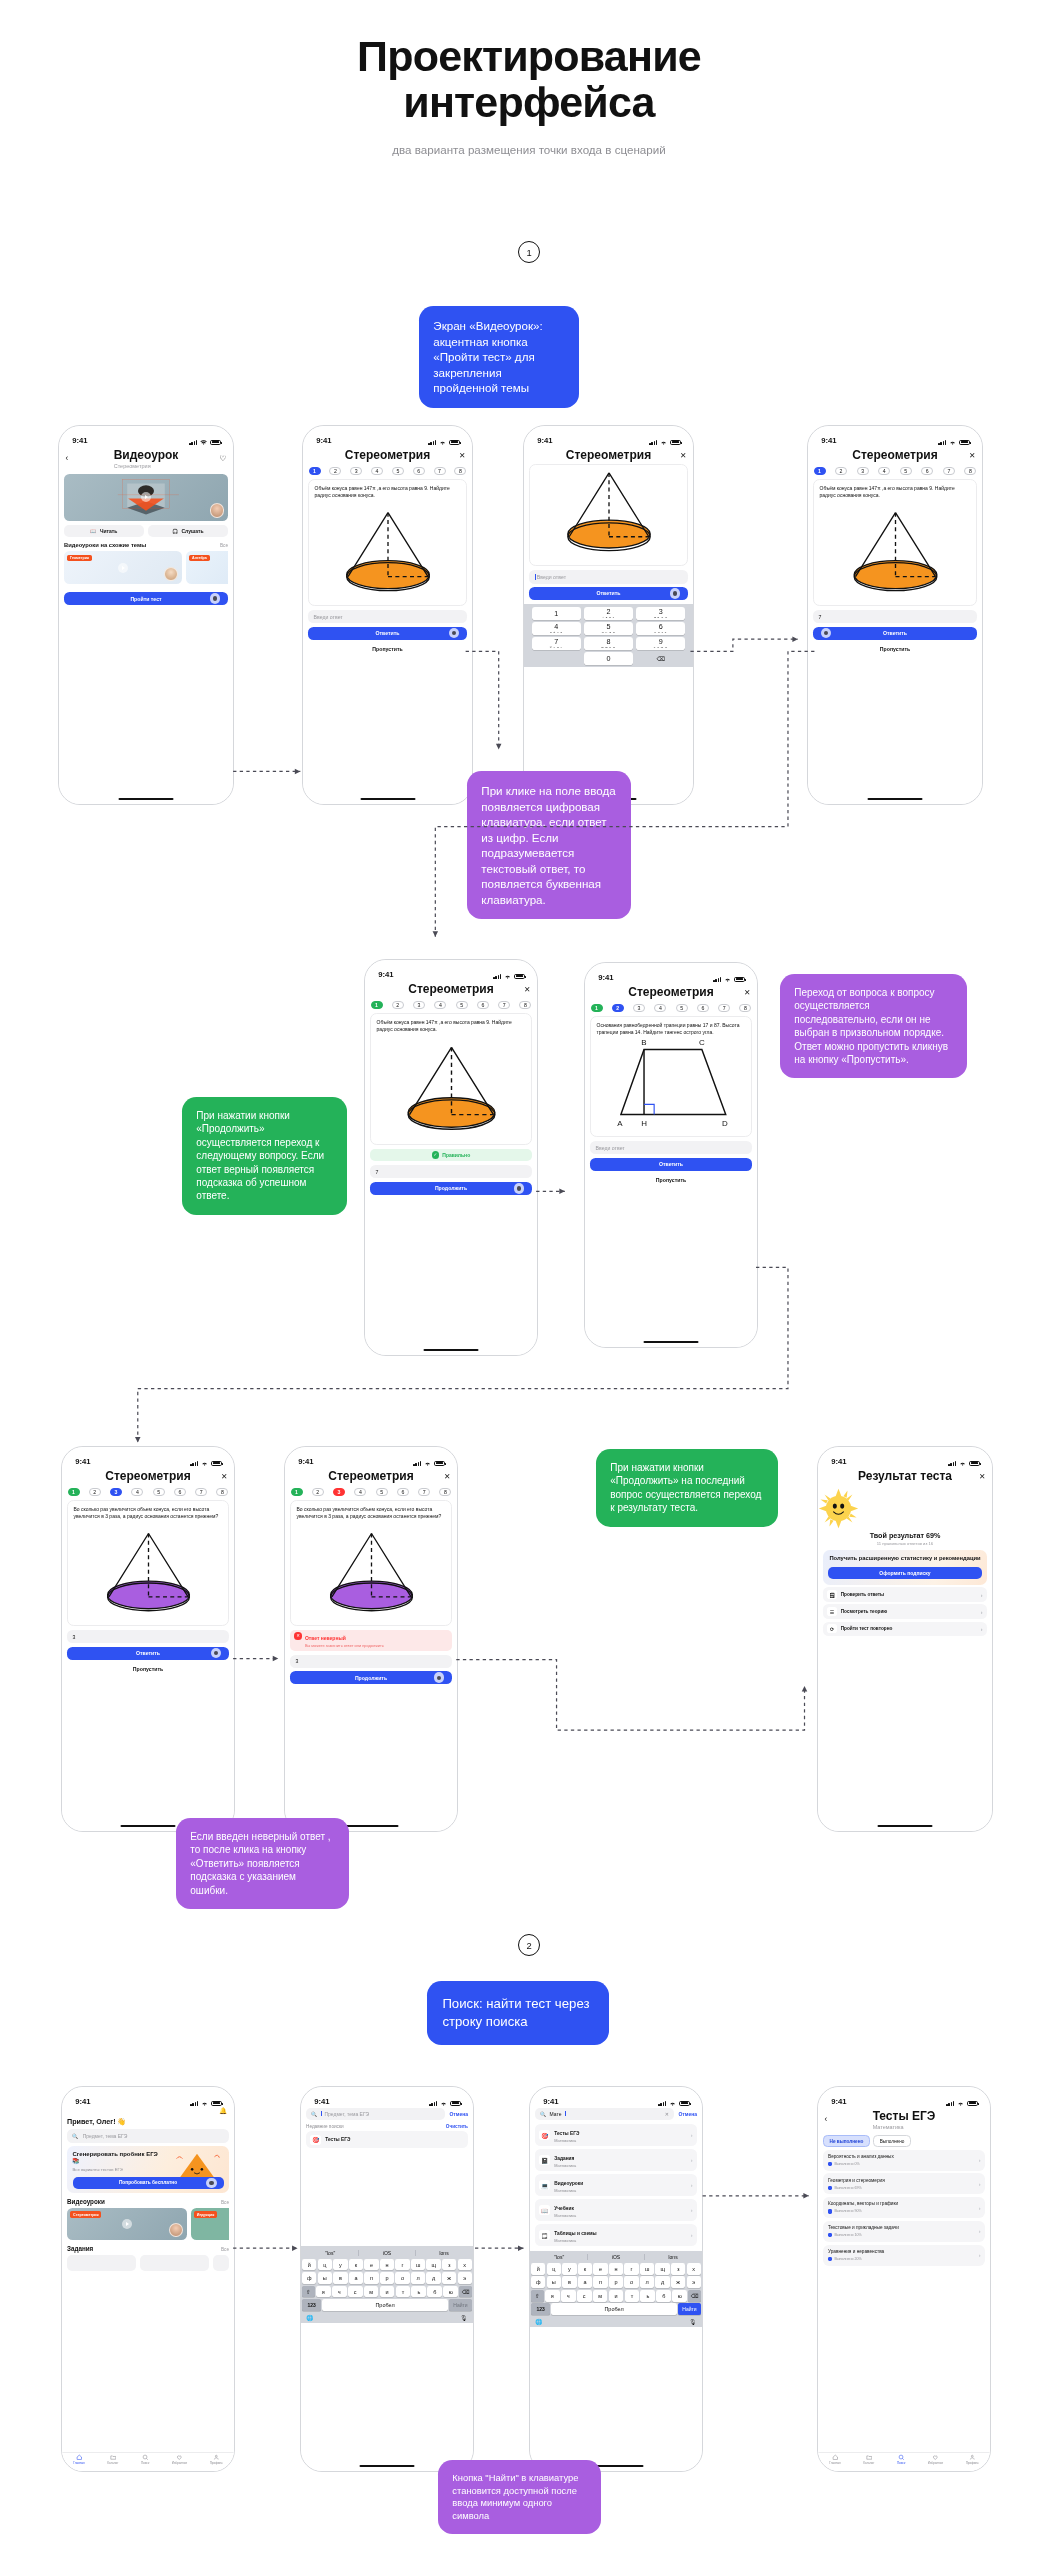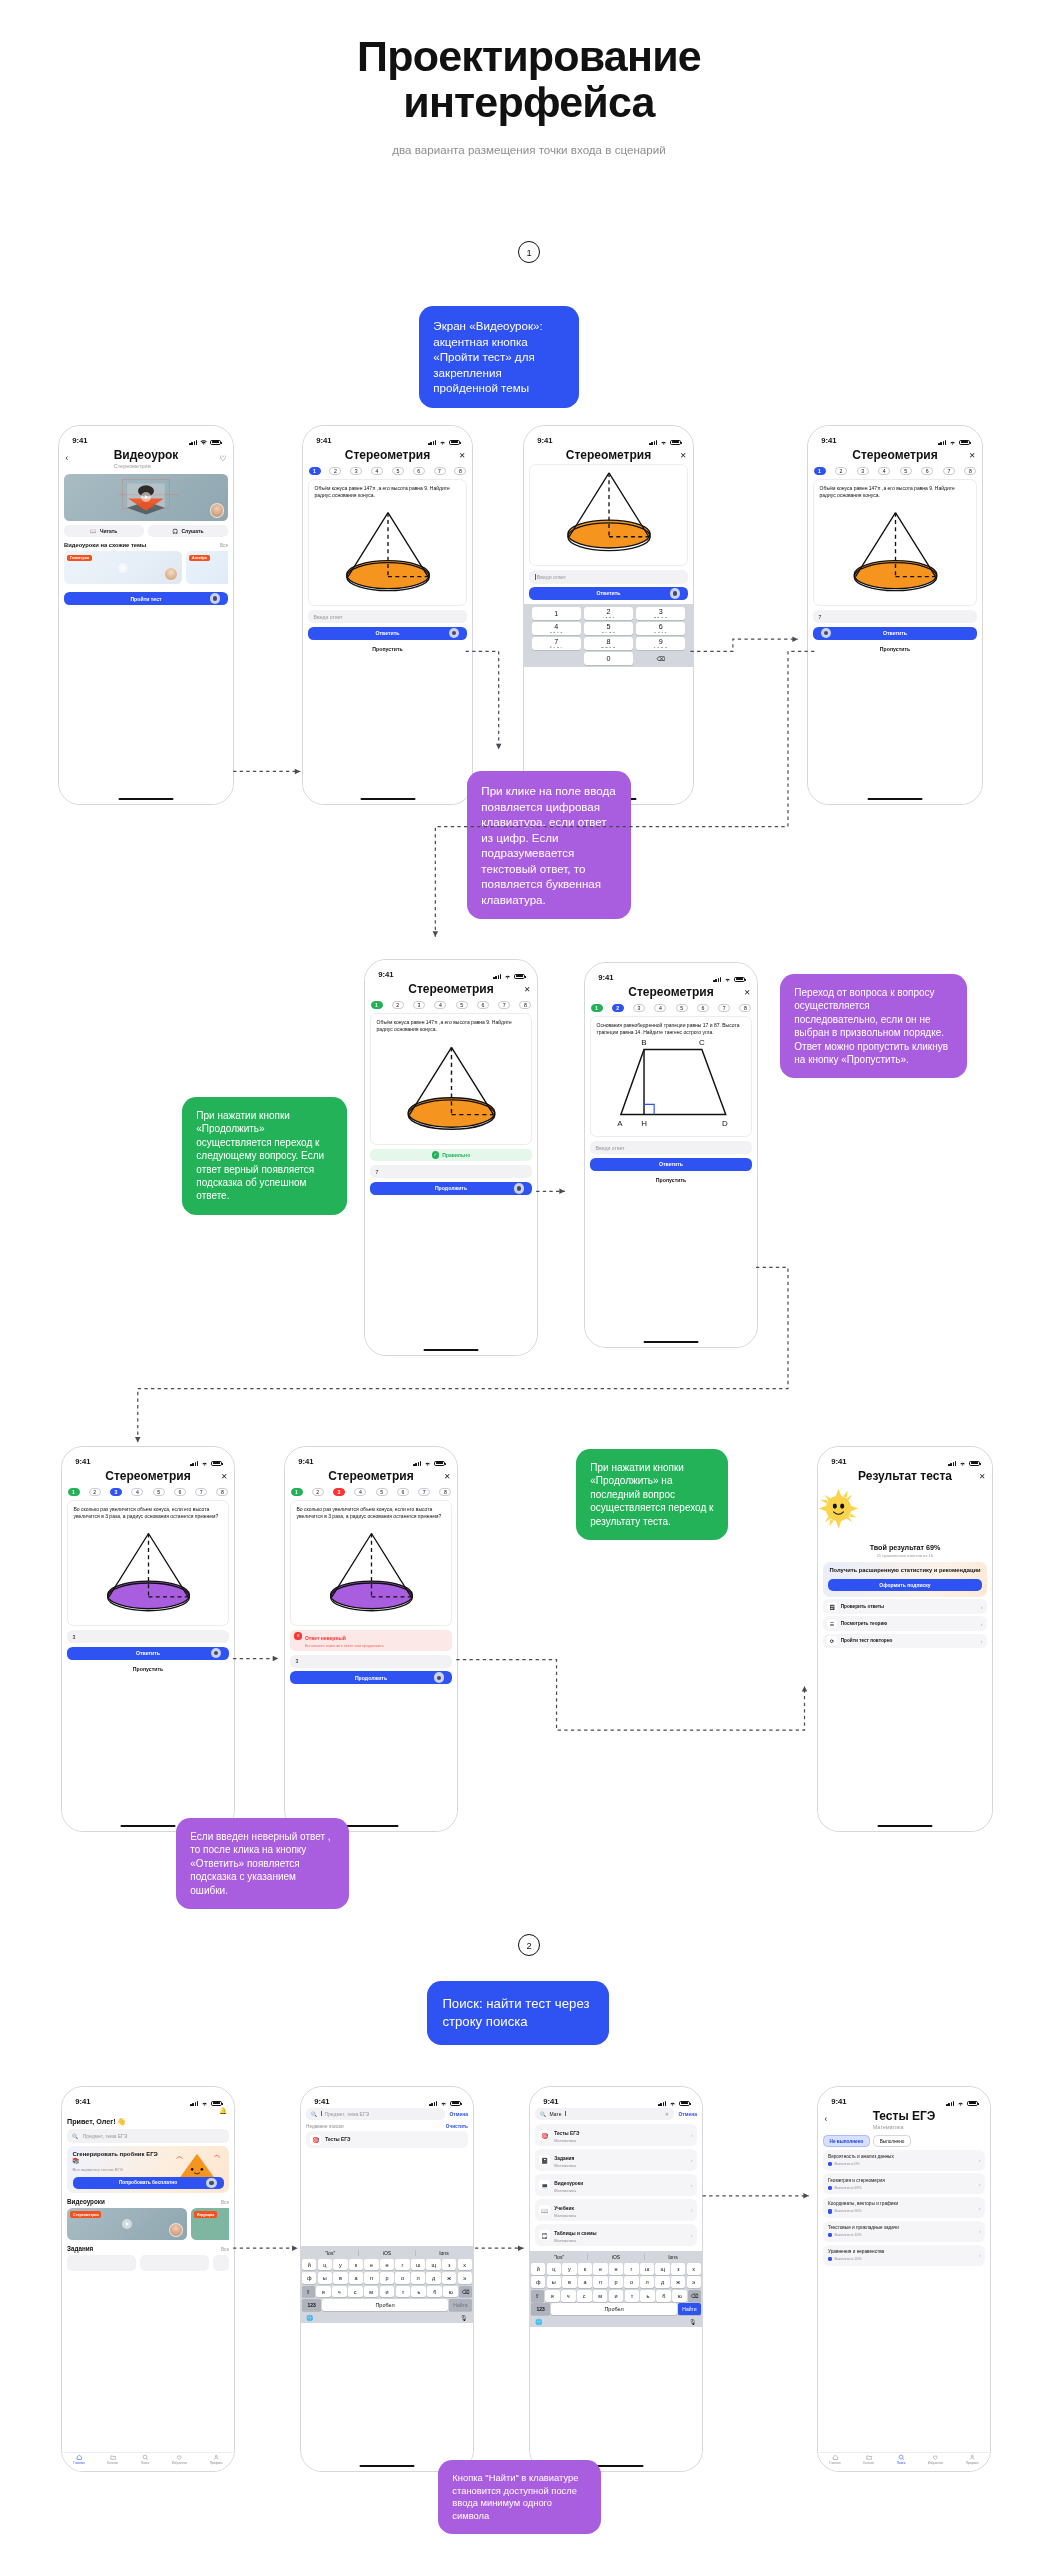--- a/index.html
+++ b/index.html
@@ -161,21 +161,21 @@
     border-radius:1.7px;padding:1.1px 2.8px}
   .playc{position:absolute;left:50%;top:50%;transform:translate(-50%,-50%);width:10px;height:10px;border-radius:50%;
     background:rgba(255,255,255,.55);display:flex;align-items:center;justify-content:center}
   .playc::after{content:"";border-left:3.3px solid #fff;border-top:2.2px solid transparent;border-bottom:2.2px solid transparent;margin-left:1.1px}
   .avat{position:absolute;right:3.9px;bottom:3.3px;width:14.3px;height:14.3px;border-radius:50%;
     background:radial-gradient(circle at 50% 35%,#f3cdb4,#b98a6a);border:0.8px solid rgba(255,255,255,.7)}
   
   .conn{position:absolute;pointer-events:none}
   
   .sun{width:41px;height:41px;margin:2.2px auto 0;position:relative}
-  .res-t{text-align:center;font-size:7.2px;font-weight:700;margin-top:12px}
+  .res-t{text-align:center;font-size:7.2px;font-weight:700;margin-top:0}
   .res-s{text-align:center;font-size:4.2px;color:#9a9a9f;margin-top:1.1px}
   .res-card{margin:3.9px 5px 0;border-radius:6.6px;padding:5.5px 5px;
     background:linear-gradient(115deg,#e9eefb 0%,#fdf2e6 70%,#fde8d6 100%)}
   .res-card-t{text-align:center;font-size:5.8px;font-weight:700;line-height:1.3}
   .res-btn{margin-top:4.4px;background:#2f52f2;border-radius:5px;height:12px;color:#fff;font-size:5px;font-weight:600;
     display:flex;align-items:center;justify-content:center}
   .res-row{margin:2.8px 5px 0;background:#f5f5f7;border-radius:5.5px;height:14.3px;display:flex;align-items:center;
     gap:3.9px;padding:0 4.4px;font-size:4.7px;font-weight:600;color:#111}
   .res-row .ri{width:9.4px;height:9.4px;border-radius:2.8px;background:#fff;display:flex;align-items:center;justify-content:center;font-size:5px}
 </style>
@@ -689,21 +689,21 @@
         <span>3</span>
       </div>
   <div class="btn-primary">
         <span>Продолжить</span>
     <span class="hotdot" style="right:7.7px"></span>
       </div>
   <div class="home-ind"></div>
  </div>
 </div>
 
-<div class="callout green" style="left:576px;top:1449px;width:152px;font-size:10px"><span>При нажатии кнопки «Продолжить» на последний вопрос осуществляется переход к результату теста.</span></div>
+<div class="callout green" style="left:596px;top:1449px;width:182px;font-size:10px"><span>При нажатии кнопки «Продолжить» на последний вопрос осуществляется переход к результату теста.</span></div>
 
 <div class="phone" style="left:817px;top:1446px;width:176px;height:386px">
  <div class="phone-inner">
   <div class="statusbar">
         <span>9:41</span>
    <span class="sb-icons">
           <span class="sig">
             <i></i>
             <i></i>
             <i></i>

